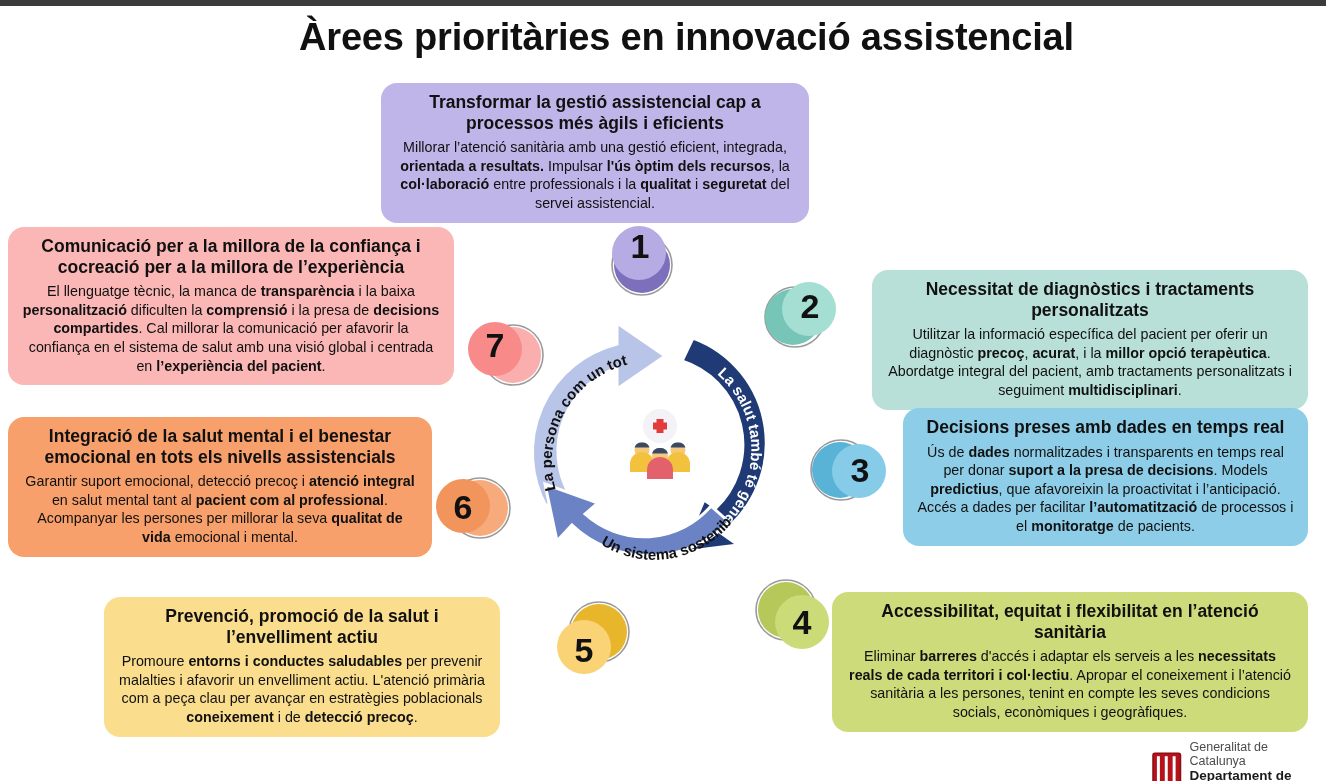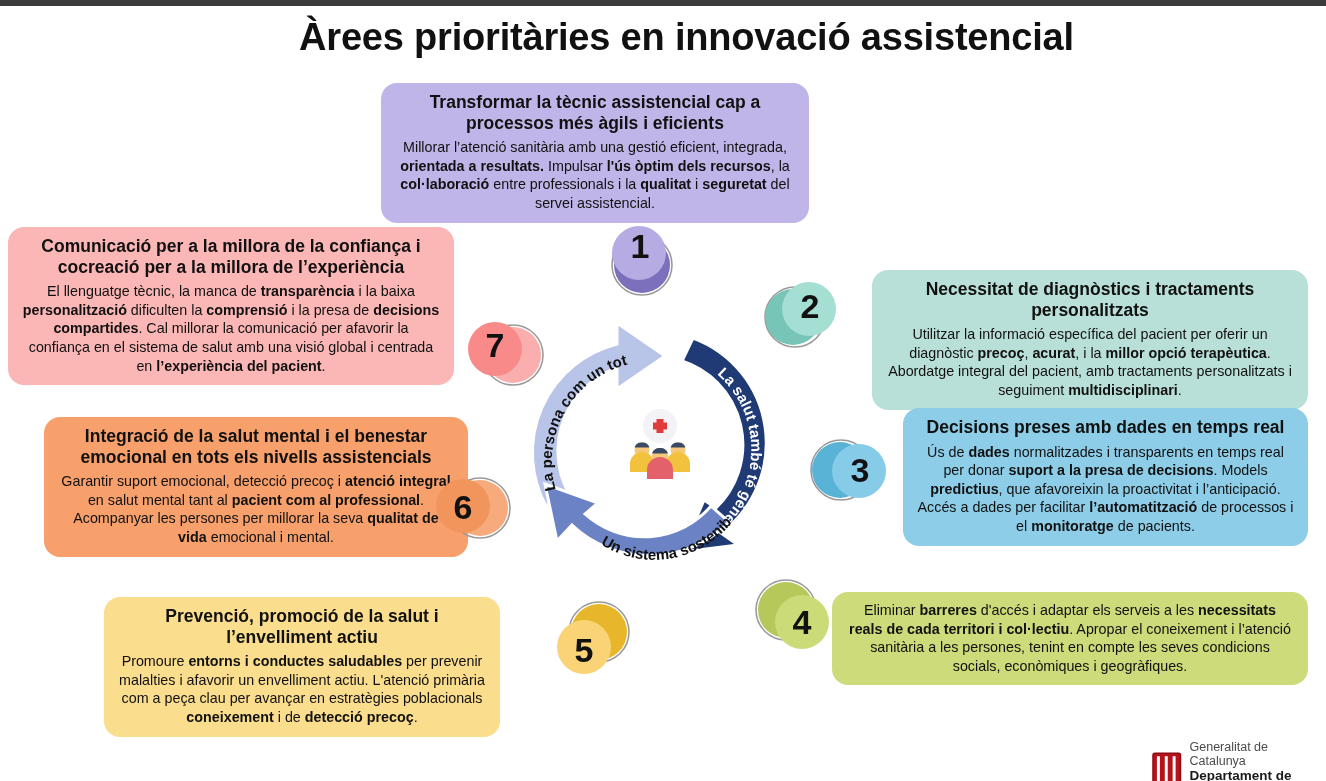--- a/index.html
+++ b/index.html
@@ -34,21 +34,21 @@
     margin-bottom: 5px;
   }
   .card .c-body { font-size: 14.3px; line-height: 1.30; }
   .card .c-body b { font-weight: bold; }
 
   #card1 { left: 381px; top: 83px; width: 428px; background: #c0b5e8; }
   #card2 { left: 872px; top: 227px; width: 436px; background: #b9e0d8; }
   #card3 { left: 903px; top: 408px; width: 405px; background: #8dcde8; }
   #card4 { left: 832px; top: 592px; width: 476px; background: #cddb7a; }
   #card5 { left: 104px; top: 597px; width: 396px; background: #fbdd8e; }
-  #card6 { left: 8px; top: 417px; width: 424px; background: #f7a06b; margin-left: 36px; }
+  #card6 { left: 8px; top: 417px; width: 424px; background: #f7a06b; }
   #card7 { left: 8px; top: 227px; width: 446px; background: #fbb6b6; }
 
   
   .badge { position: absolute; width: 86px; height: 86px; }
   .badge svg { display: block; }
   .badge .num {
     position: absolute; inset: 0;
     display: flex; align-items: center; justify-content: center;
     font-size: 34px; font-weight: bold; color: #111;
   }
@@ -80,35 +80,36 @@
 </head>
 <body style="background: rgb(255, 255, 255);">
 
 <div id="stage">
 
   <div id="topbar" style="background: rgb(59, 59, 59);"></div>
 
   <div id="title">Àrees prioritàries en innovació assistencial</div>
 
   <div class="card" id="card1" style="background: rgb(192, 181, 232);">
-    <div class="c-title">Transformar la tècnic assistencial cap a processos més àgils i eficients</div>
+    <div class="c-title">Transformar la gestió assistencial cap a processos més àgils i eficients</div>
     <div class="c-body"><span>Millorar l’atenció sanitària amb una gestió eficient, integrada, </span><b>orientada a resultats.</b><span> Impulsar </span><b>l'ús òptim dels recursos</b><span>, la </span><b>col·laboració</b><span> entre professionals i la </span><b>qualitat</b><span> i </span><b>seguretat</b><span> del servei assistencial.</span></div>
   </div>
 
   <div class="card" id="card2" style="background: rgb(185, 224, 216); margin-top: 43px;">
     <div class="c-title">Necessitat de diagnòstics i tractaments personalitzats</div>
     <div class="c-body"><span>Utilitzar la informació específica del pacient per oferir un diagnòstic </span><b>precoç</b><span>, </span><b>acurat</b><span>, i la </span><b>millor opció terapèutica</b><span>. Abordatge integral del pacient, amb tractaments personalitzats i seguiment </span><b>multidisciplinari</b><span>.</span></div>
   </div>
 
   <div class="card" id="card3" style="background: rgb(141, 205, 232);">
     <div class="c-title">Decisions preses amb dades en temps real</div>
     <div class="c-body"><span>Ús de </span><b>dades</b><span> normalitzades i transparents en temps real per donar </span><b>suport a la presa de decisions</b><span>. Models </span><b>predictius</b><span>, que afavoreixin la proactivitat i l’anticipació. Accés a dades per facilitar </span><b>l’automatització</b><span> de processos i el </span><b>monitoratge</b><span> de pacients.</span></div>
   </div>
 
   <div class="card" id="card4" style="background: rgb(205, 219, 122);">
+    <div class="c-title">Accessibilitat, equitat i flexibilitat en l’atenció sanitària</div>
     <div class="c-body"><span>Eliminar </span><b>barreres</b><span> d'accés i adaptar els serveis a les </span><b>necessitats reals de cada territori i col·lectiu</b><span>. Apropar el coneixement i l’atenció sanitària a les persones, tenint en compte les seves condicions socials, econòmiques i geogràfiques.</span></div>
   </div>
 
   <div class="card" id="card5" style="background: rgb(251, 221, 142);">
     <div class="c-title">Prevenció, promoció de la salut i l’envelliment actiu</div>
     <div class="c-body"><span>Promoure </span><b>entorns i conductes saludables</b><span> per prevenir malalties i afavorir un envelliment actiu. L'atenció primària com a peça clau per avançar en estratègies poblacionals </span><b>coneixement</b><span> i de </span><b>detecció precoç</b><span>.</span></div>
   </div>
 
   <div class="card" id="card6" style="background: rgb(247, 160, 107);">
     <div class="c-title">Integració de la salut mental i el benestar emocional en tots els nivells assistencials</div>

